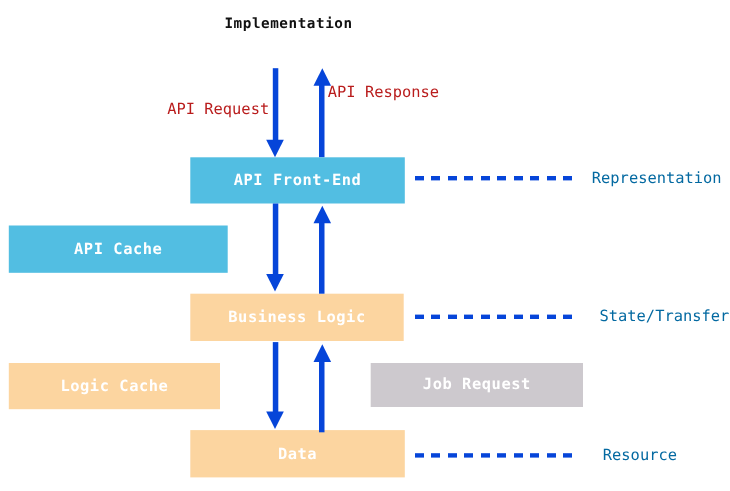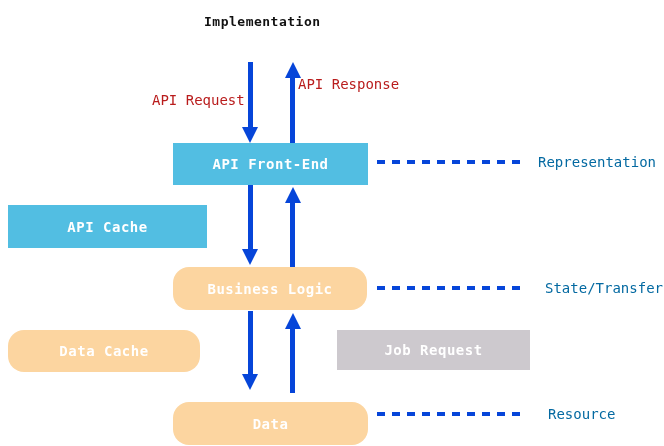--- a/index.html
+++ b/index.html
@@ -30,29 +30,29 @@
     display: flex;
     align-items: center;
     justify-content: center;
     color: var(--box_text, #ffffff);
     font-size: 14px;
     font-weight: bold;
     letter-spacing: 0.5px;
     white-space: nowrap;
   }
   .box.blue   { background: var(--blue,   #52BEE2); }
-  .box.orange { background: var(--orange, #FCD5A0); border-radius: 16px; }
+  .box.orange { background: var(--orange, #FCD5A0); }
   .box.gray   { background: var(--gray,   #CDC9CE); }
 
   #box-api-front-end   { left: 173px; top: 143px; width: 195px; height: 42px; }
   #box-api-cache       { left: 8px;   top: 205px; width: 199px; height: 43px; }
   #box-business-logic  { left: 173px; top: 267px; width: 194px; height: 43px; }
   #box-data-cache      { left: 8px;   top: 330px; width: 192px; height: 42px; }
   #box-job-system      { left: 337px; top: 330px; width: 193px; height: 40px; }
-  #box-data            { left: 173px; top: 402px; width: 195px; height: 43px; }
+  #box-data            { left: 173px; top: 391px; width: 195px; height: 43px; }
 
   .vline {
     position: absolute;
     width: 5px;
     background: var(--arrow, #0645D9);
   }
   .head {
     position: absolute;
     width: 0; height: 0;
     border-left: 8px solid transparent;
@@ -128,21 +128,21 @@
   <div class="box blue" id="box-api-front-end">
     <span>API Front-End</span>
   </div>
   <div class="box blue" id="box-api-cache">
     <span>API Cache</span>
   </div>
   <div class="box orange" id="box-business-logic">
     <span>Business Logic</span>
   </div>
   <div class="box orange" id="box-data-cache">
-    <span>Data Cache</span>
+    <span>Logic Cache</span>
   </div>
   <div class="box gray" id="box-job-system">
     <span>Job Request</span>
   </div>
   <div class="box orange" id="box-data">
     <span>Data</span>
   </div>
 
   <div class="vline" id="ln-req-mid"></div>
   <div class="head down" id="hd-req-mid"></div>

